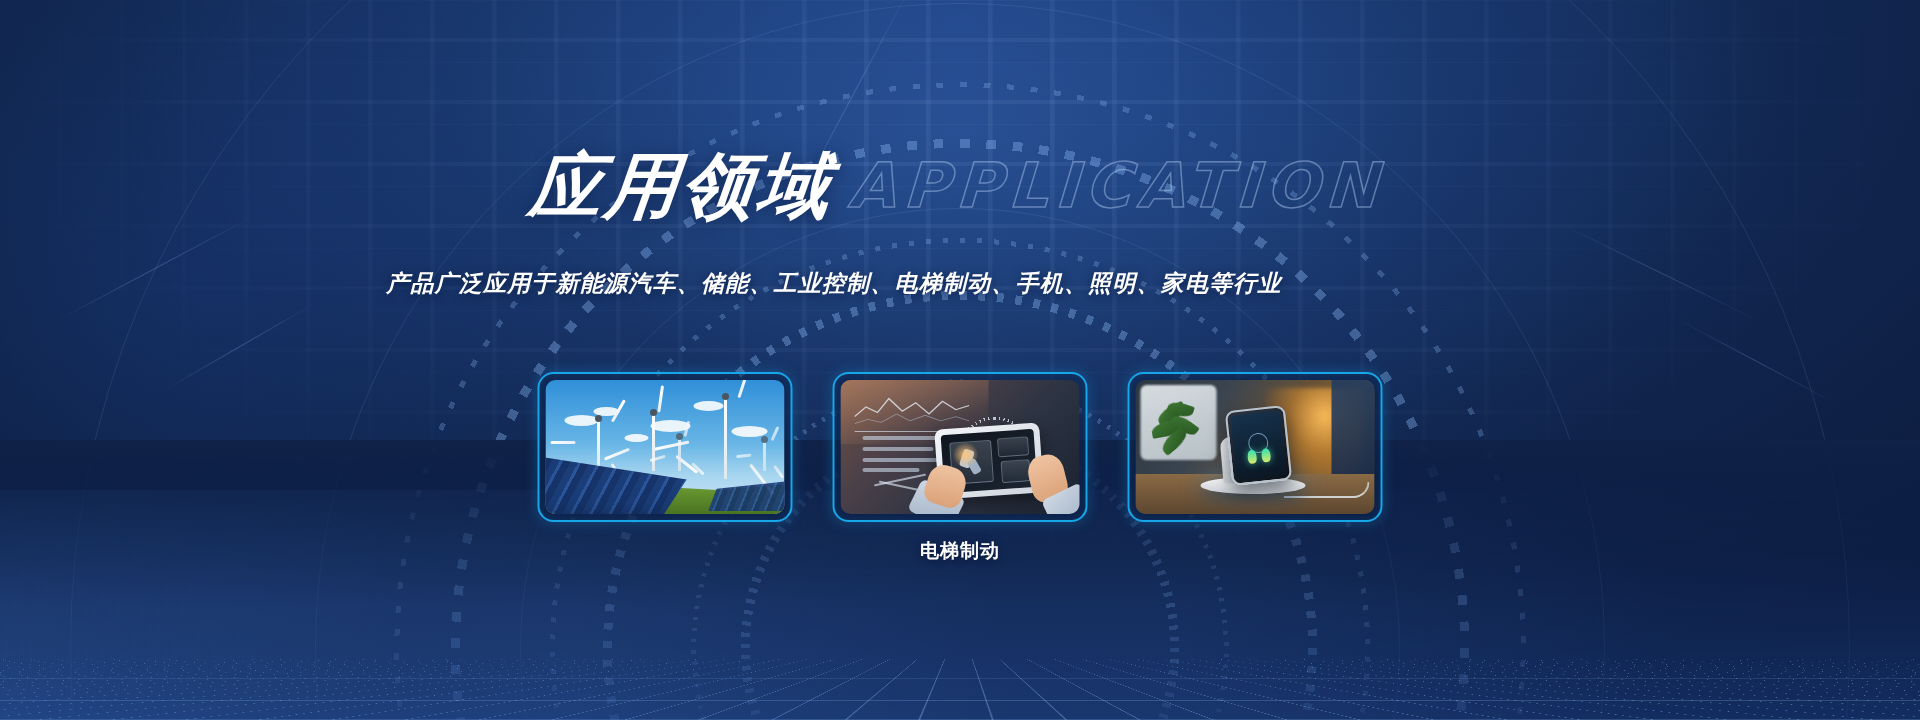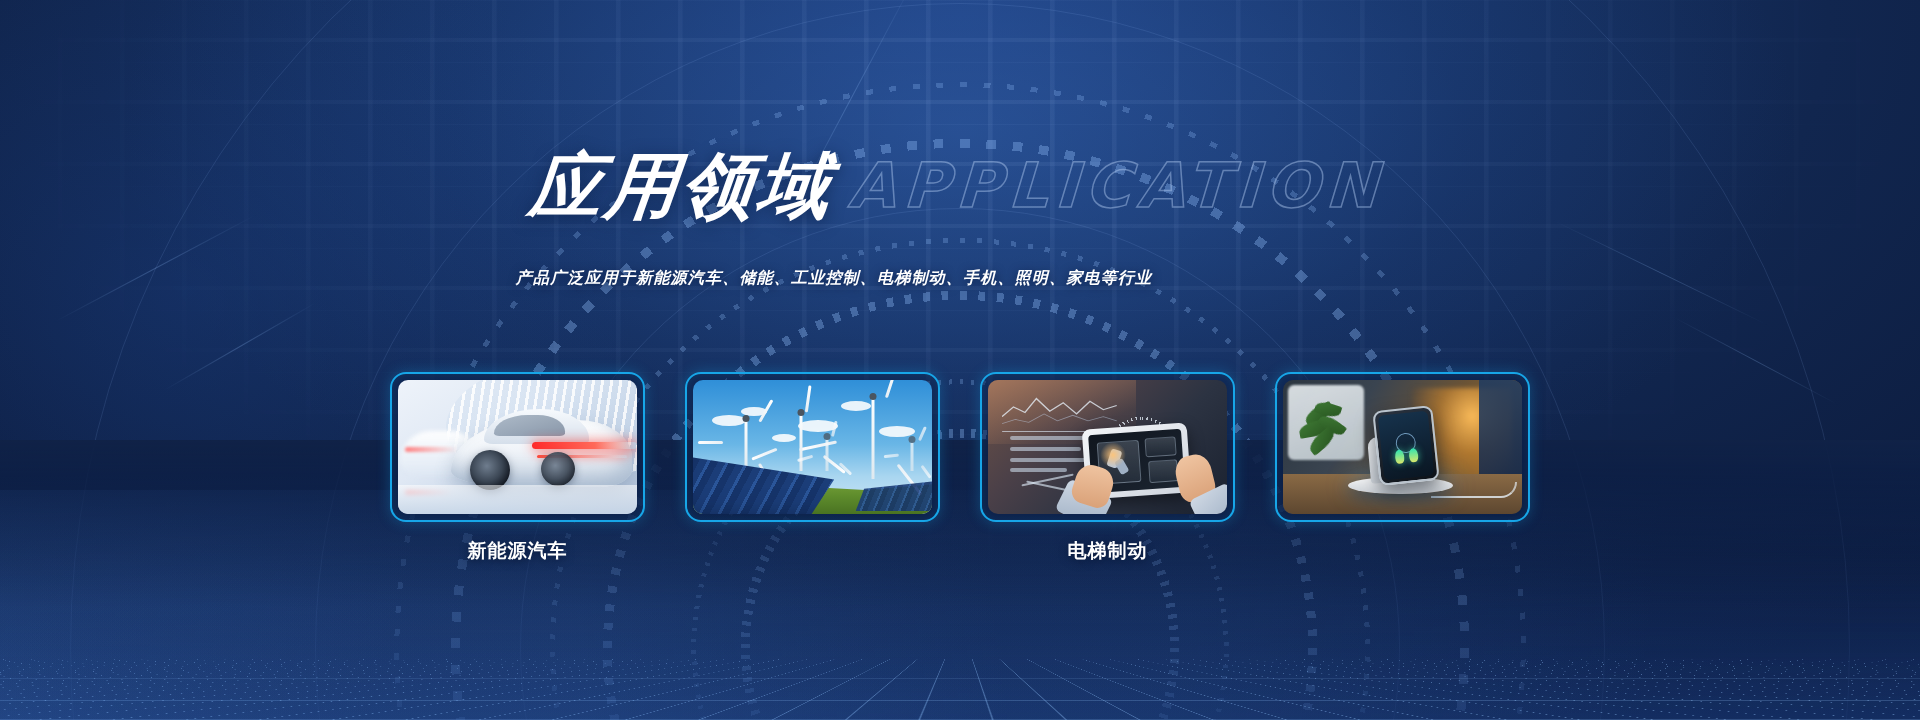--- a/index.html
+++ b/index.html
@@ -152,21 +152,21 @@
     font-family:"DejaVu Sans","Liberation Sans",sans-serif;
     color:transparent;
     -webkit-text-stroke:1.5px rgba(176,202,240,.55);
     font-style:italic;
     transform:skewX(-6deg);
     opacity:.85;
     margin-left:6px;
   }
   .subtitle{
     position:absolute; left:0; top:268px; width:1668px; text-align:center;
-    font-size:16px; font-weight:700; color:#ffffff; letter-spacing:1.2px;
+    font-size:23px; font-weight:700; color:#ffffff; letter-spacing:1.2px;
     font-family:"DejaVu Sans","Liberation Sans",sans-serif;
     font-style:italic;
     text-shadow:0 2px 10px rgba(8,24,60,.7);
   }
 
   
   .cards{
     position:absolute; left:50%; top:372px; transform:translateX(-50%);
     display:flex; gap:40px;
   }
@@ -486,41 +486,20 @@
 
     <div class="title-row">
       <div class="title-cn">应用领域</div>
       <div class="title-en">APPLICATION</div>
     </div>
 
     <div class="subtitle">产品广泛应用于新能源汽车、储能、工业控制、电梯制动、手机、照明、家电等行业</div>
 
     <div class="cards">
 
-      <div class="card">
-        <div class="card-frame">
-          <div class="card-img">
-            <div class="ev">
-              <div class="tunnel"></div>
-              <div class="ghost"></div>
-              <div class="ghostlight"></div>
-              <div class="ghostlight2"></div>
-              <div class="body"></div>
-              <div class="roof"></div>
-              <div class="glass"></div>
-              <div class="tail"></div>
-              <div class="tail2"></div>
-              <div class="wheel w1"></div>
-              <div class="wheel w2"></div>
-              <div class="refl"></div>
-            </div>
-          </div>
-        </div>
-        <div class="card-label">新能源汽车</div>
-      </div>
 
       <div class="card">
         <div class="card-frame">
           <div class="card-img">
             <div class="solar">
               <div class="cloud" style="left:8%;  top:26%; width:34px; height:11px;"></div>
               <div class="cloud" style="left:20%; top:20%; width:26px; height:9px;"></div>
               <div class="cloud" style="left:44%; top:30%; width:40px; height:12px;"></div>
               <div class="cloud" style="left:62%; top:16%; width:30px; height:10px;"></div>
               <div class="cloud" style="left:78%; top:34%; width:36px; height:11px;"></div>

